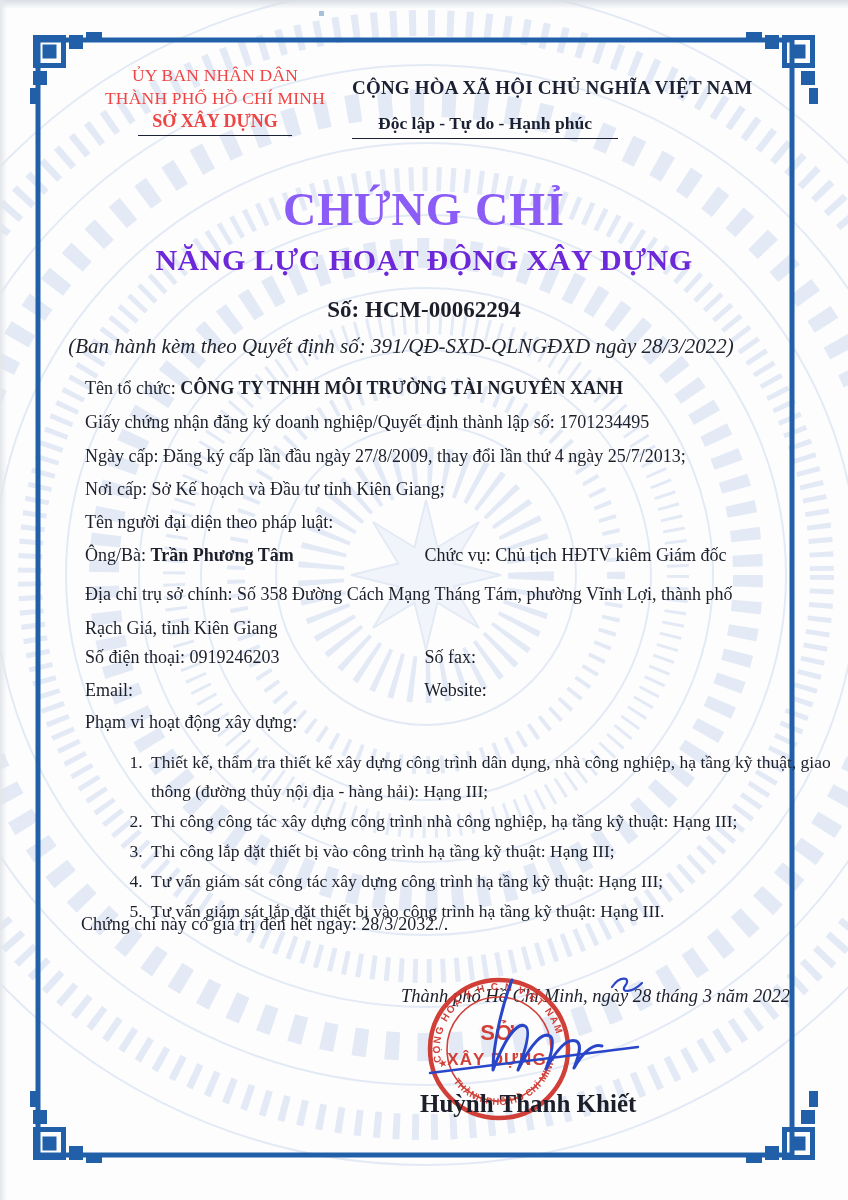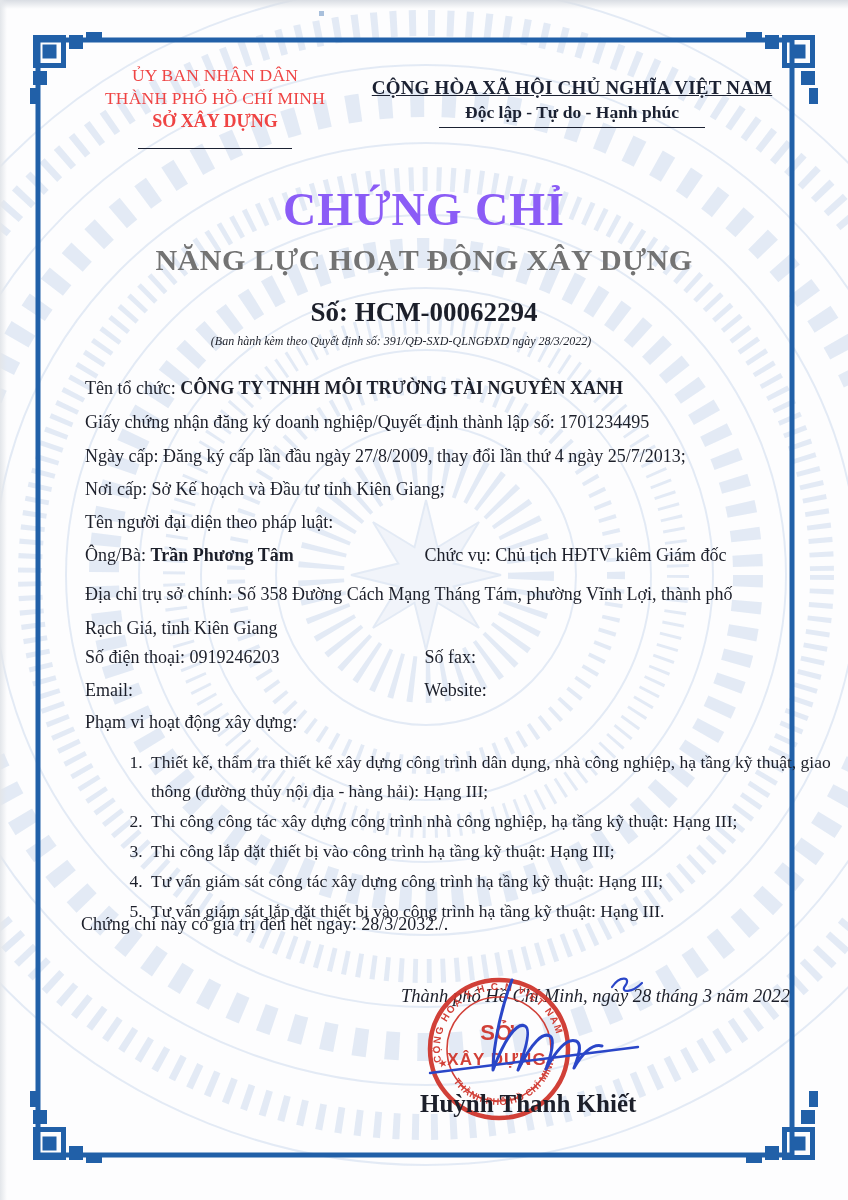--- a/index.html
+++ b/index.html
@@ -15,35 +15,35 @@
     background:linear-gradient(90deg,#e3e6ea,rgba(255,255,255,0));}
   .artifact-dot{position:absolute;left:319px;top:11px;width:5px;height:5px;background:#a9c0dc;}
 
   svg.layer{position:absolute;left:0;top:0;pointer-events:none;}
   .abs{position:absolute;}
 
   
   .hdr-left{left:70px;top:64px;width:290px;text-align:center;color:#ef4444;}
   .hdr-left .l{font-size:17.5px;line-height:23px;letter-spacing:.2px;}
   .hdr-left .dept{font-weight:bold;font-size:18px;margin-top:1px;
-    display:inline-block;border-bottom:1.8px solid #1b2132;padding:0 14px 16px 14px;}
-  .hdr-right{left:352px;top:76px;width:440px;text-align:center;color:#1b2132;text-decoration:underline;}
+    display:inline-block;border-bottom:1.8px solid #1b2132;padding:0 14px 3px 14px;}
+  .hdr-right{left:352px;top:76px;width:440px;text-align:left;color:#1b2132;}
   .hdr-right .nat{font-weight:bold;font-size:19px;line-height:24px;letter-spacing:.2px;}
-  .hdr-right .motto{font-weight:bold;font-size:17.5px;margin-top:2px;
+  .hdr-right .motto{font-weight:bold;font-size:17.5px;margin-top:13px;
     display:inline-block;border-bottom:1.8px solid #1b2132;padding:0 26px 4px 26px;}
 
   
   .t-main{left:0;top:183px;width:848px;text-align:center;
     color:#8b5cf6;font-weight:bold;font-size:46px;letter-spacing:1px;}
   .t-sub{left:0;top:243px;width:848px;text-align:center;
-    color:#737373;font-weight:bold;font-size:30px;letter-spacing:.5px;}
+    color:#6d28d9;font-weight:bold;font-size:30px;letter-spacing:.5px;}
   .t-num{left:0;top:297px;width:848px;text-align:center;
-    font-weight:bold;font-size:27px;}
+    font-weight:bold;font-size:23px;}
   .t-decree{left:0;top:334px;width:802px;text-align:center;
-    font-style:italic;font-size:12px;color:#20242e;}
+    font-style:italic;font-size:21px;color:#20242e;}
 
   
   .field{left:85px;width:684px;font-size:18px;line-height:24px;}
   .f-org{top:376px}.f-reg{top:410px}.f-date{top:444px}.f-place{top:477px}
   .f-rephead{top:510px}.f-rep{top:543px}.f-addr{top:577px;line-height:34px;}
   .f-phone{top:645px}.f-mail{top:678px}.f-scope{top:710px}
   .col1{display:inline-block;width:335px;}
   b.v{font-weight:bold;}
 
   .scope-list{left:85px;top:740px;width:684px;margin:8px;

